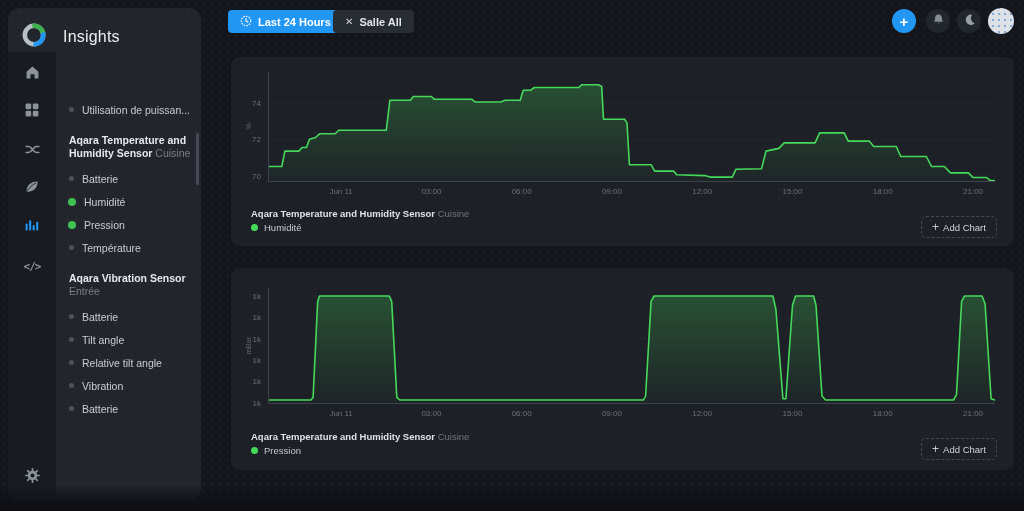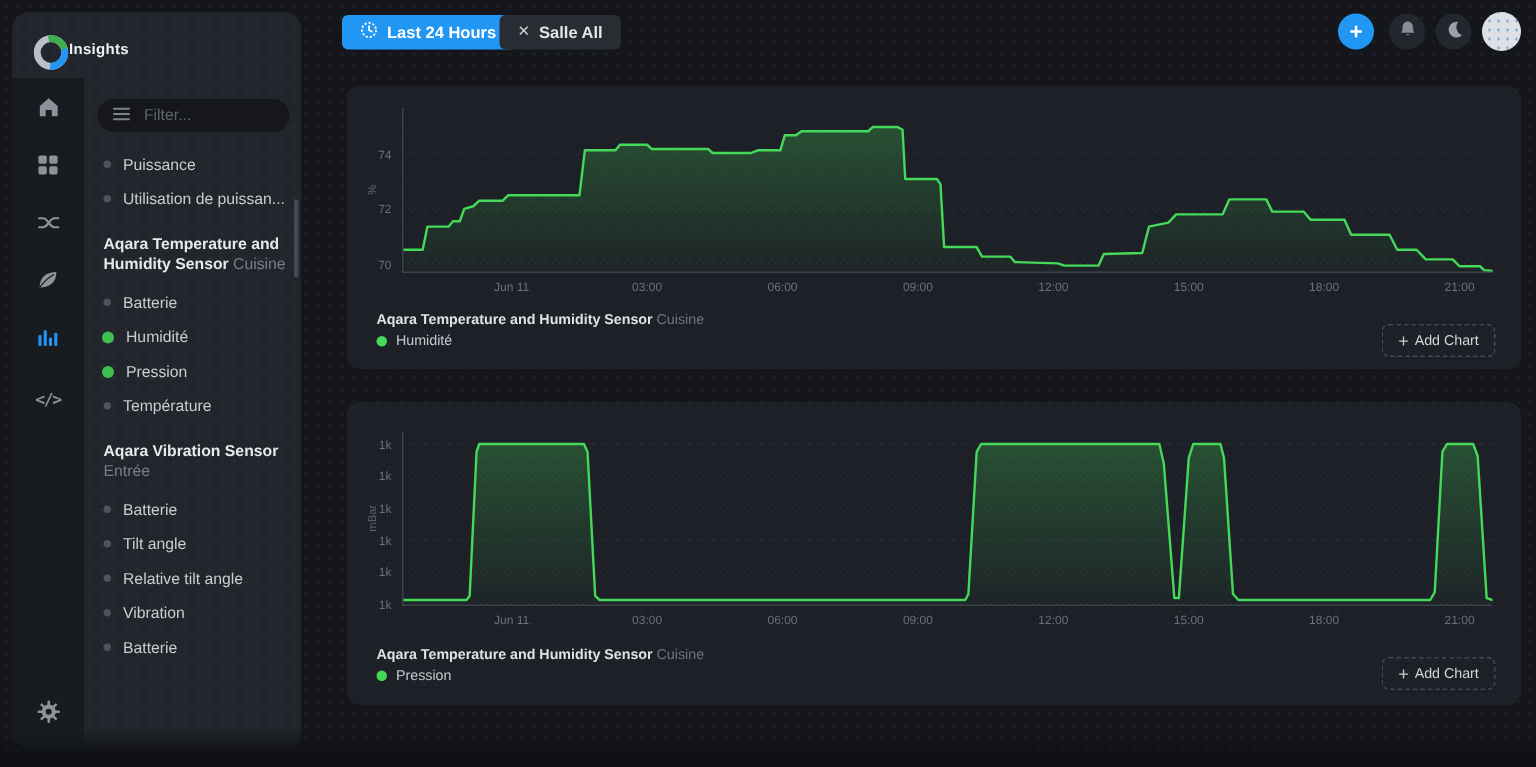--- a/index.html
+++ b/index.html
@@ -18,21 +18,21 @@
   
   .left-panel{
     position:absolute;left:8px;top:8px;width:193px;height:492px;
     background-color:#22252b;
     background-image:radial-gradient(rgba(255,255,255,0.028) 1px, rgba(0,0,0,0) 1.2px);
     background-size:8px 8px;
     border-radius:12px;overflow:hidden;
   }
   .rail-strip{position:absolute;left:0;top:44px;bottom:0;width:48px;background:#181b20;}
   .logo{position:absolute;left:13px;top:14px;width:26px;height:26px;}
-  .app-title{position:absolute;left:38px;top:20px;font-size:10px;font-weight:bold;color:#edeff1;letter-spacing:.2px;}
+  .app-title{position:absolute;left:55px;top:20px;font-size:16px;font-weight:normal;color:#edeff1;letter-spacing:.2px;}
   .rail-item{position:absolute;left:0;width:48px;height:30px;display:flex;align-items:center;justify-content:center;cursor:pointer;}
   .code-glyph{font-family:"DejaVu Sans Mono","Liberation Mono",monospace;font-size:11px;font-weight:bold;color:#8d939b;letter-spacing:-1px;}
   .filter-pill{
     position:absolute;left:57px;top:58px;width:128px;height:22px;box-sizing:border-box;
     background:#15171c;border-radius:11px;display:flex;align-items:center;gap:7px;padding:0 10px;
   }
   .filter-pill input{background:none;border:none;outline:none;color:#aab0b6;font-size:10.5px;width:84px;}
   .filter-pill input::placeholder{color:#5d646c;}
   .entity-list{position:absolute;left:48px;right:0;top:84px;bottom:0;padding:6px 0 0 13px;overflow:hidden;}
   .entity-row{display:flex;align-items:center;gap:8px;height:23px;cursor:pointer;}
@@ -157,36 +157,22 @@
               <rect x="9" y="1.2" width="2" height="4" rx="0.8" transform="rotate(135 10 10)"></rect>
               <rect x="9" y="1.2" width="2" height="4" rx="0.8" transform="rotate(180 10 10)"></rect>
               <rect x="9" y="1.2" width="2" height="4" rx="0.8" transform="rotate(225 10 10)"></rect>
               <rect x="9" y="1.2" width="2" height="4" rx="0.8" transform="rotate(270 10 10)"></rect>
               <rect x="9" y="1.2" width="2" height="4" rx="0.8" transform="rotate(315 10 10)"></rect>
             </g>
             <circle cx="10" cy="10" r="2.4" fill="#181b20"></circle>
           </svg></span>
     </div>
 
-    <div class="filter-pill">
-      <span><svg width="12" height="10" viewBox="0 0 12 10">
-            <g stroke="#7b828a" stroke-width="1.4" stroke-linecap="round">
-              <line x1="1" y1="1.5" x2="11" y2="1.5"></line>
-              <line x1="1" y1="5" x2="11" y2="5"></line>
-              <line x1="1" y1="8.5" x2="11" y2="8.5"></line>
-            </g>
-          </svg></span>
-      <input placeholder="Filter..." style="">
-    </div>
 
     <div class="entity-list">
-        <div class="entity-row">
-          <span class="edot"></span>
-          <span class="elabel">Puissance</span>
-        </div>
         <div class="entity-row">
           <span class="edot"></span>
           <span class="elabel">Utilisation de puissan...</span>
         </div>
         <div class="device-header"><b>Aqara Temperature and Humidity Sensor</b><span> Cuisine</span></div>
         <div class="entity-row">
           <span class="edot"></span>
           <span class="elabel">Batterie</span>
         </div>
         <div class="entity-row">

